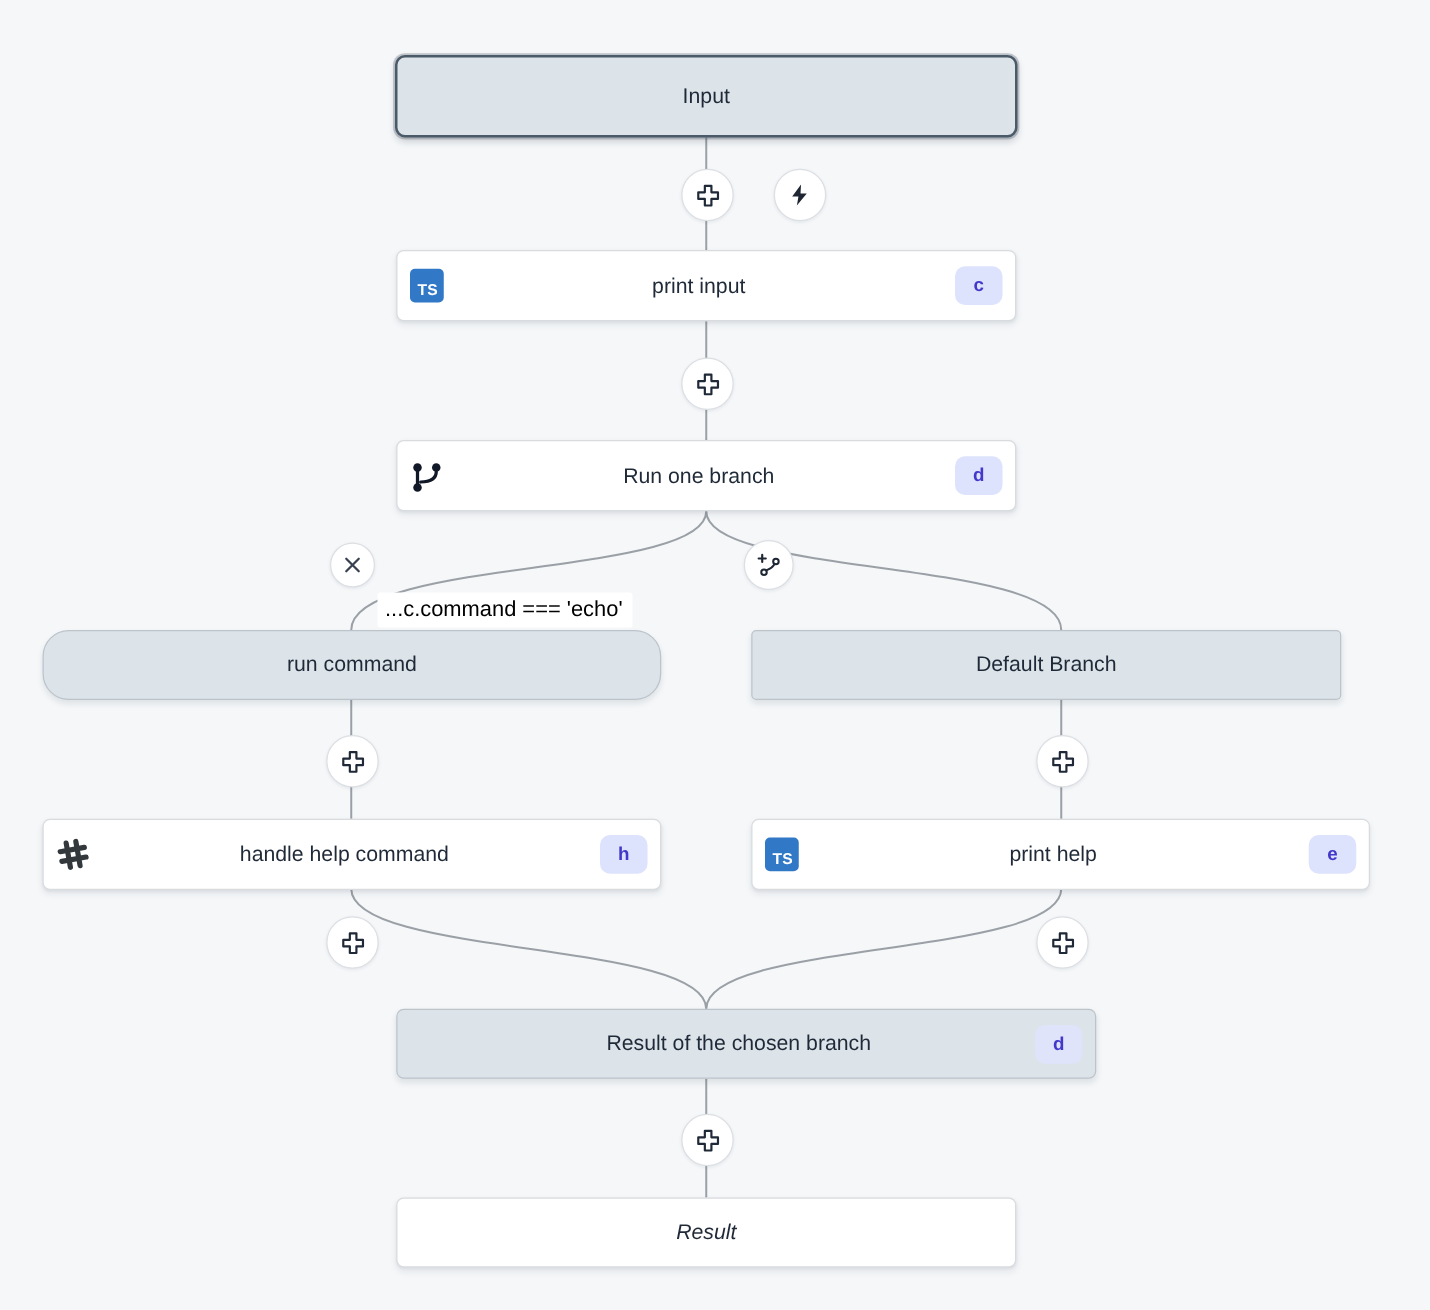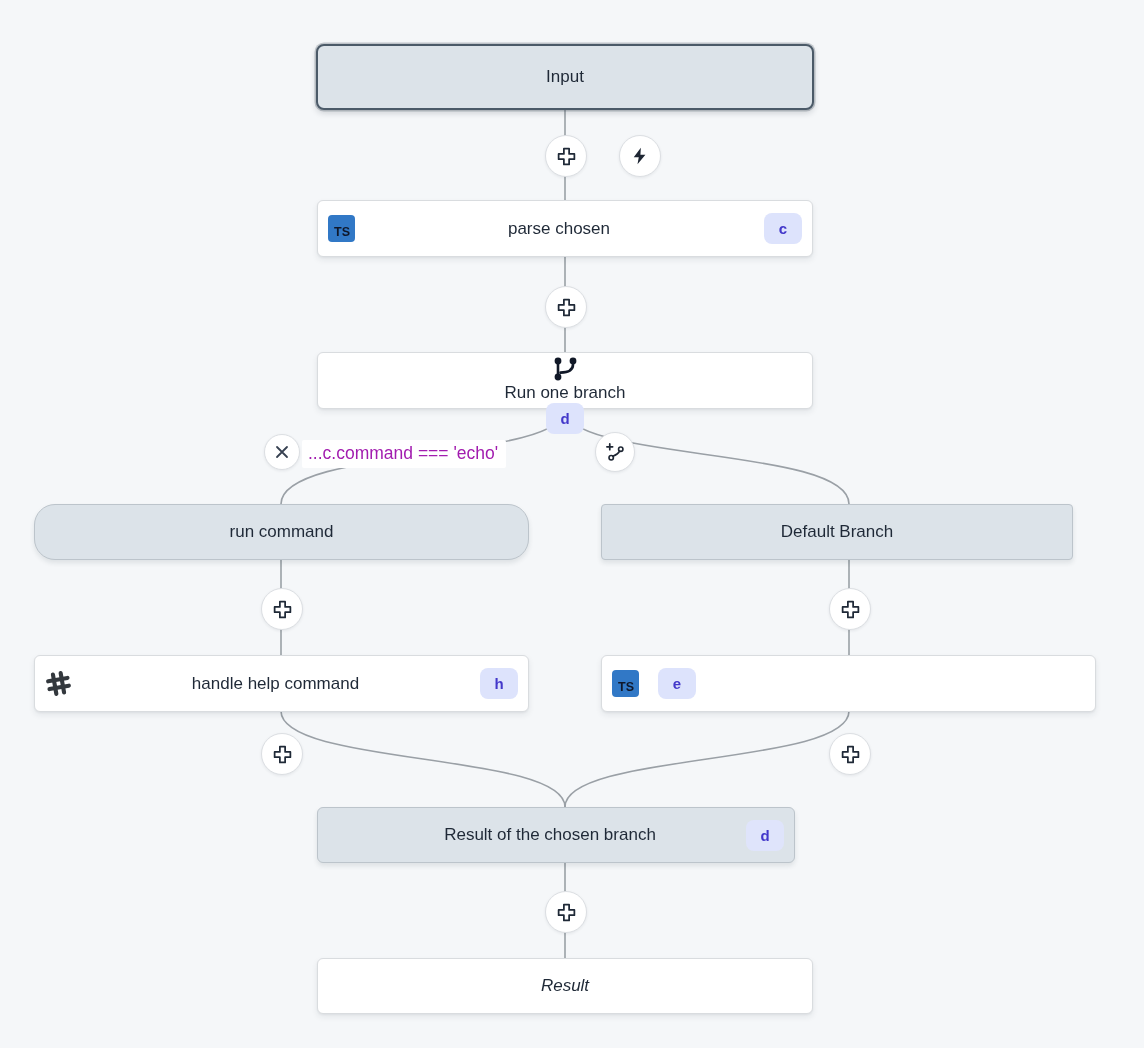--- a/index.html
+++ b/index.html
@@ -46,21 +46,21 @@
   .badgeslot{width:58px;display:flex;justify-content:center;align-items:center;flex:none;}
   .badge{
     min-width:38px;height:31px;
     display:flex;align-items:center;justify-content:center;
     background:#dde3fc;color:#4338ca;
     font-weight:bold;font-size:15px;
     border-radius:8px;
   }
   .ts-icon{
     width:27px;height:27px;border-radius:4px;
-    background:#3178c6;color:#0f172a;
+    background:#3178c6;color:#ffffff;
     font-weight:bold;font-size:12.5px;
     display:flex;align-items:flex-end;justify-content:flex-end;
     padding:0;box-sizing:border-box;
   }
   .ts-icon span{margin:0 4px 3px 0;letter-spacing:0.3px;}
 
   
   .circle-btn{
     position:absolute;
     background:#ffffff;
@@ -72,24 +72,25 @@
   }
   .d40{width:40px;height:40px;}
   .d38{width:38px;height:38px;}
   .d34{width:34px;height:34px;}
 
   
   .cond-label{
     position:absolute;
     background:#ffffff;
     padding:3px 8px 4px 6px;
-    font-size:17.5px;color:#a21caf;
+    font-size:17.5px;color:#000000;
     white-space:nowrap;
     z-index:2;
     border-radius:2px;
+    margin-top:34px;
   }
 </style>
 </head>
 <body>
 
 <div class="canvas">
 
   <svg class="edges" width="1144" height="1048" viewBox="0 0 1144 1048">
     <g fill="none" stroke="#9aa0a6" stroke-width="1.6">
       <path d="M565,110 L565,200"></path>
@@ -118,33 +119,33 @@
       <path d="M13 2 4.5 13.5h6L9 22l9.5-11.5h-6L13 2z" fill="#1e2633"></path>
     </svg>
   </div>
 
   <div class="node white" style="left:317px;top:200px;width:496px;height:57px;">
     <div class="iconslot">
       <div class="ts-icon">
         <span>TS</span>
       </div>
     </div>
-    <div class="label">parse chosen</div>
+    <div class="label">print input</div>
     <div class="badgeslot">
       <div class="badge">c</div>
     </div>
   </div>
 
   <div class="circle-btn d40" style="left:545px;top:286px;">
     <svg width="21" height="21" viewBox="0 0 24 24">
       <path d="M9 3h6v6h6v6h-6v6H9v-6H3V9h6z" fill="#ffffff" stroke="#1f2937" stroke-width="2" stroke-linejoin="round"></path>
     </svg>
   </div>
 
-  <div class="node white" style="left:317px;top:352px;width:496px;height:57px;flex-direction:column;">
+  <div class="node white" style="left:317px;top:352px;width:496px;height:57px;">
     <div class="iconslot">
       <svg width="30" height="30" viewBox="0 0 30 30">
         <circle cx="8" cy="8" r="3.4" fill="#111827"></circle>
         <circle cx="8" cy="24" r="3.4" fill="#111827"></circle>
         <circle cx="23" cy="8" r="3.4" fill="#111827"></circle>
         <path d="M8 11 V20.5" stroke="#111827" stroke-width="2.6" fill="none" stroke-linecap="round"></path>
         <path d="M23 11.4 C23 17 17.5 19.4 10.5 19.6" stroke="#111827" stroke-width="2.6" fill="none" stroke-linecap="round"></path>
       </svg>
     </div>
     <div class="label">Run one branch</div>
@@ -203,37 +204,38 @@
       <div class="badge">h</div>
     </div>
   </div>
 
   <div class="node white" style="left:601px;top:655px;width:495px;height:57px;">
     <div class="iconslot">
       <div class="ts-icon">
         <span>TS</span>
       </div>
     </div>
+    <div class="label">print help</div>
     <div class="badgeslot">
       <div class="badge">e</div>
     </div>
   </div>
 
   <div class="circle-btn d40" style="left:261px;top:733px;">
     <svg width="21" height="21" viewBox="0 0 24 24">
       <path d="M9 3h6v6h6v6h-6v6H9v-6H3V9h6z" fill="#ffffff" stroke="#1f2937" stroke-width="2" stroke-linejoin="round"></path>
     </svg>
   </div>
   <div class="circle-btn d40" style="left:829px;top:733px;">
     <svg width="21" height="21" viewBox="0 0 24 24">
       <path d="M9 3h6v6h6v6h-6v6H9v-6H3V9h6z" fill="#ffffff" stroke="#1f2937" stroke-width="2" stroke-linejoin="round"></path>
     </svg>
   </div>
 
-  <div class="node gray" style="left:317px;top:807px;width:478px;height:56px;border-radius:6px;">
+  <div class="node gray" style="left:317px;top:807px;width:560px;height:56px;border-radius:6px;">
     <div class="iconslot"></div>
     <div class="label">Result of the chosen branch</div>
     <div class="badgeslot">
       <div class="badge" style="background:#dfe4fb;">d</div>
     </div>
   </div>
 
   <div class="circle-btn d40" style="left:545px;top:891px;">
     <svg width="21" height="21" viewBox="0 0 24 24">
       <path d="M9 3h6v6h6v6h-6v6H9v-6H3V9h6z" fill="#ffffff" stroke="#1f2937" stroke-width="2" stroke-linejoin="round"></path>

